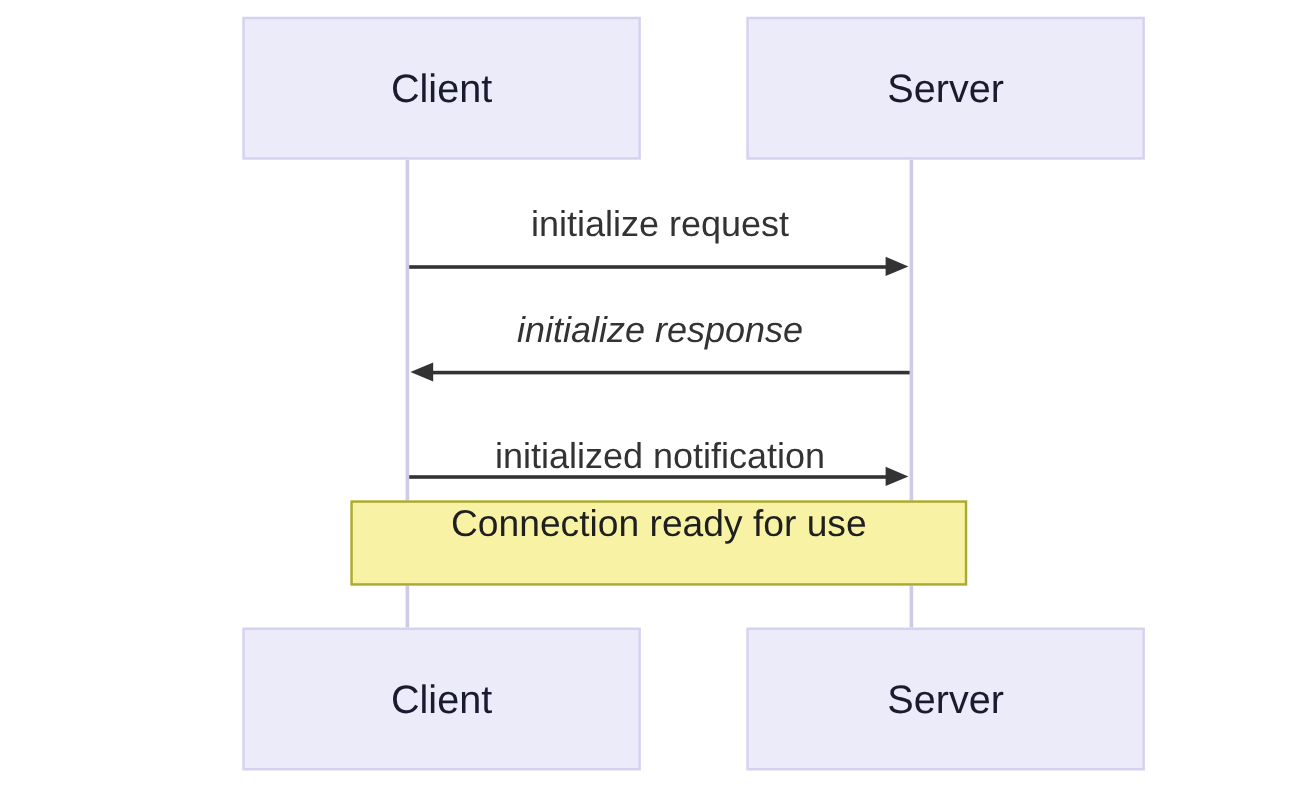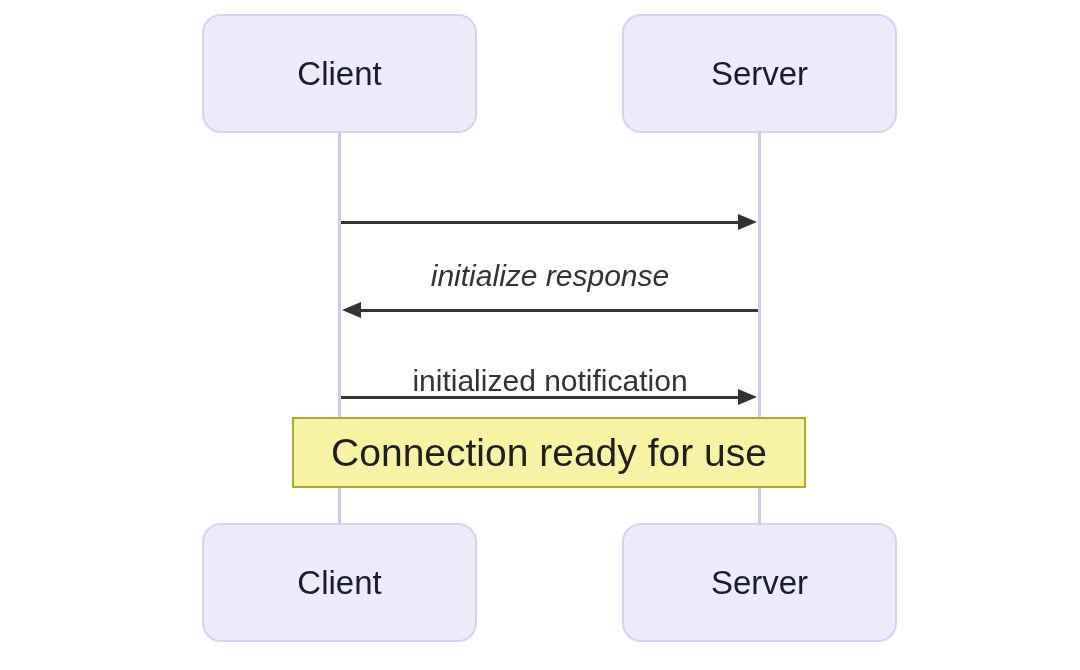--- a/index.html
+++ b/index.html
@@ -11,25 +11,25 @@
   #canvas {
     position: relative;
     width: 1080px;
     height: 670px;
     background: #ffffff;
     overflow: hidden;
   }
   
   .actor-box {
     position: absolute;
-    width: 275px;
+    width: 332px;
     height: 119px;
     background: var(--actor-fill, #ecebf9);
     border: 2px solid var(--actor-border, #d7d1f0);
-    border-radius: 19px;
+    border-radius: 0;
     box-sizing: border-box;
     display: flex;
     align-items: center;
     justify-content: center;
     font-size: 33px;
     color: var(--actor-text, #1b1b2f);
     z-index: 3;
   }
   .actor-client { left: 202px; }
   .actor-server { left: 622px; }
@@ -102,42 +102,43 @@
   .note-box {
     position: absolute;
     left: 292px;
     top: 417px;
     width: 514px;
     height: 71px;
     background: var(--note-fill, #f8f3a4);
     border: 2px solid var(--note-border, #aaaa33);
     box-sizing: border-box;
     display: flex;
-    align-items: center;
+    align-items: flex-start;
     justify-content: center;
-    font-size: 39px;
+    font-size: 31px;
     color: var(--note-text, #1f1f1f);
     z-index: 4;
   }
 </style>
 </head>
 <body>
 
 <div id="canvas">
 
   <div class="lifeline lifeline-client"></div>
   <div class="lifeline lifeline-server"></div>
 
   <div class="actor-box actor-client actor-top">
     <span>Client</span>
   </div>
   <div class="actor-box actor-server actor-top">
     <span>Server</span>
   </div>
 
+  <div class="msg-label msg-1">initialize request</div>
   <div class="arrow arrow-right arrow-1">
     <div class="arrow-line"></div>
     <div class="arrow-head"></div>
   </div>
 
   <div class="msg-label msg-2">initialize response</div>
   <div class="arrow arrow-left arrow-2">
     <div class="arrow-line"></div>
     <div class="arrow-head"></div>
   </div>

